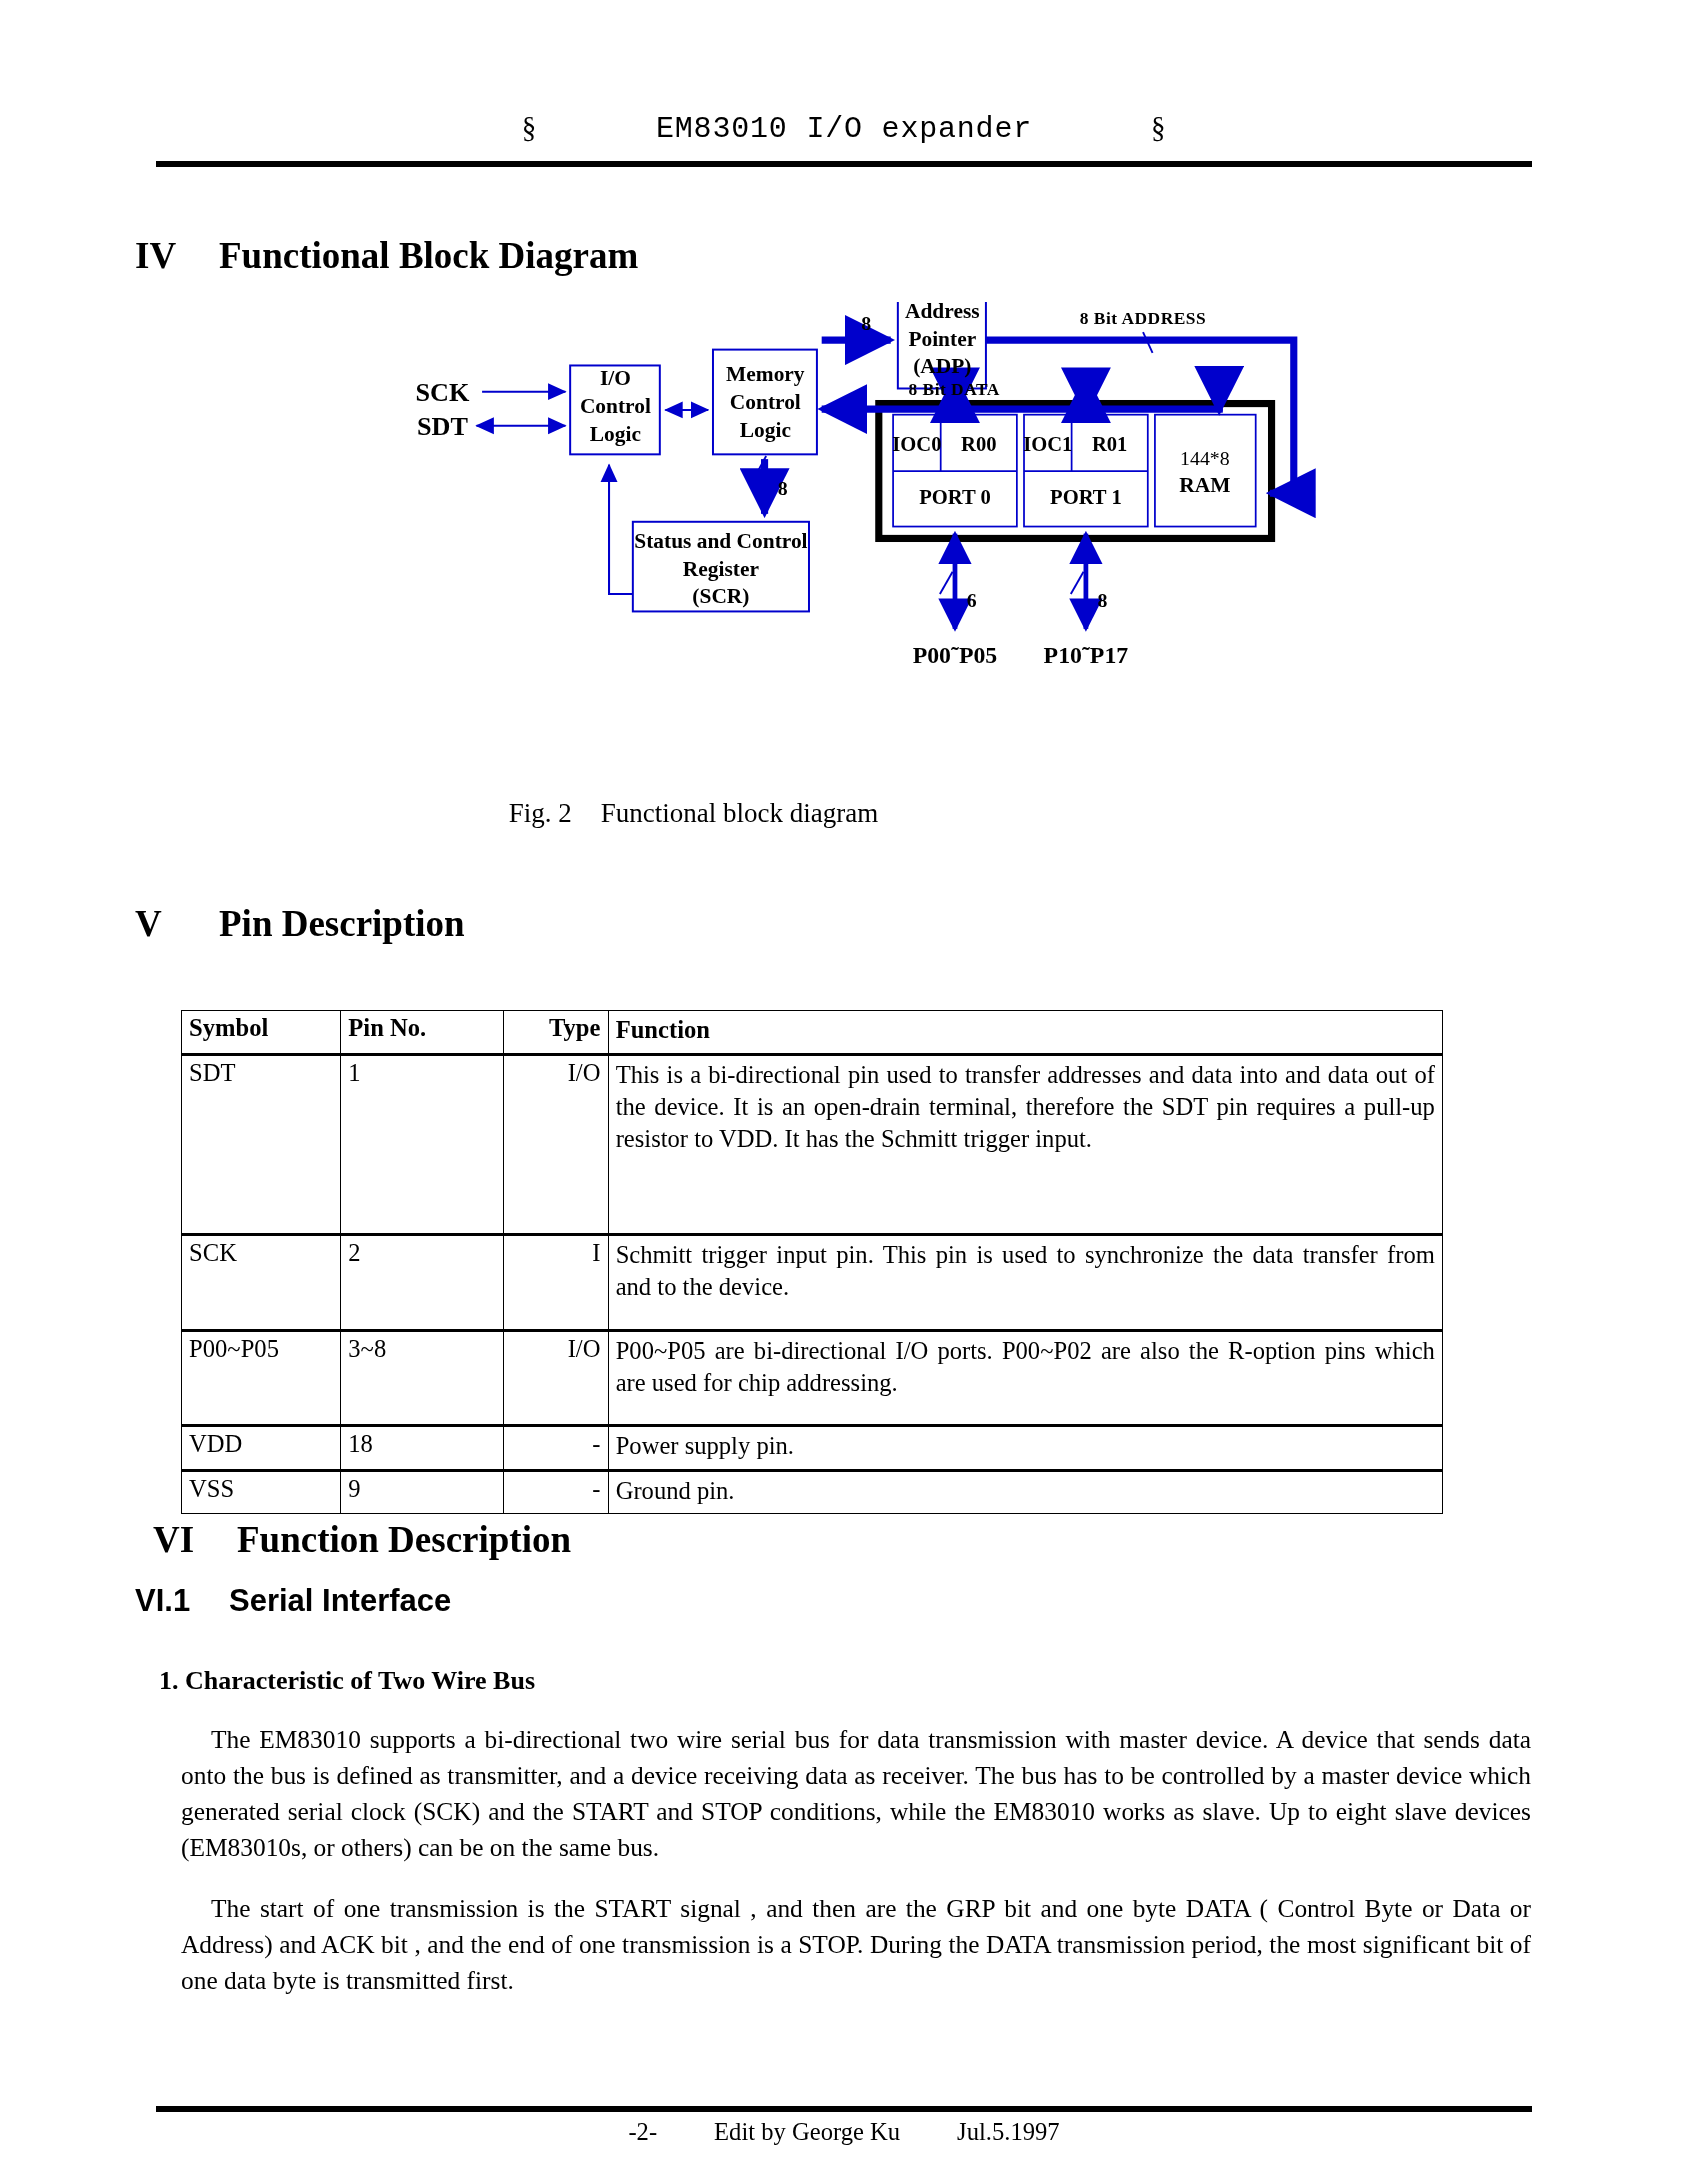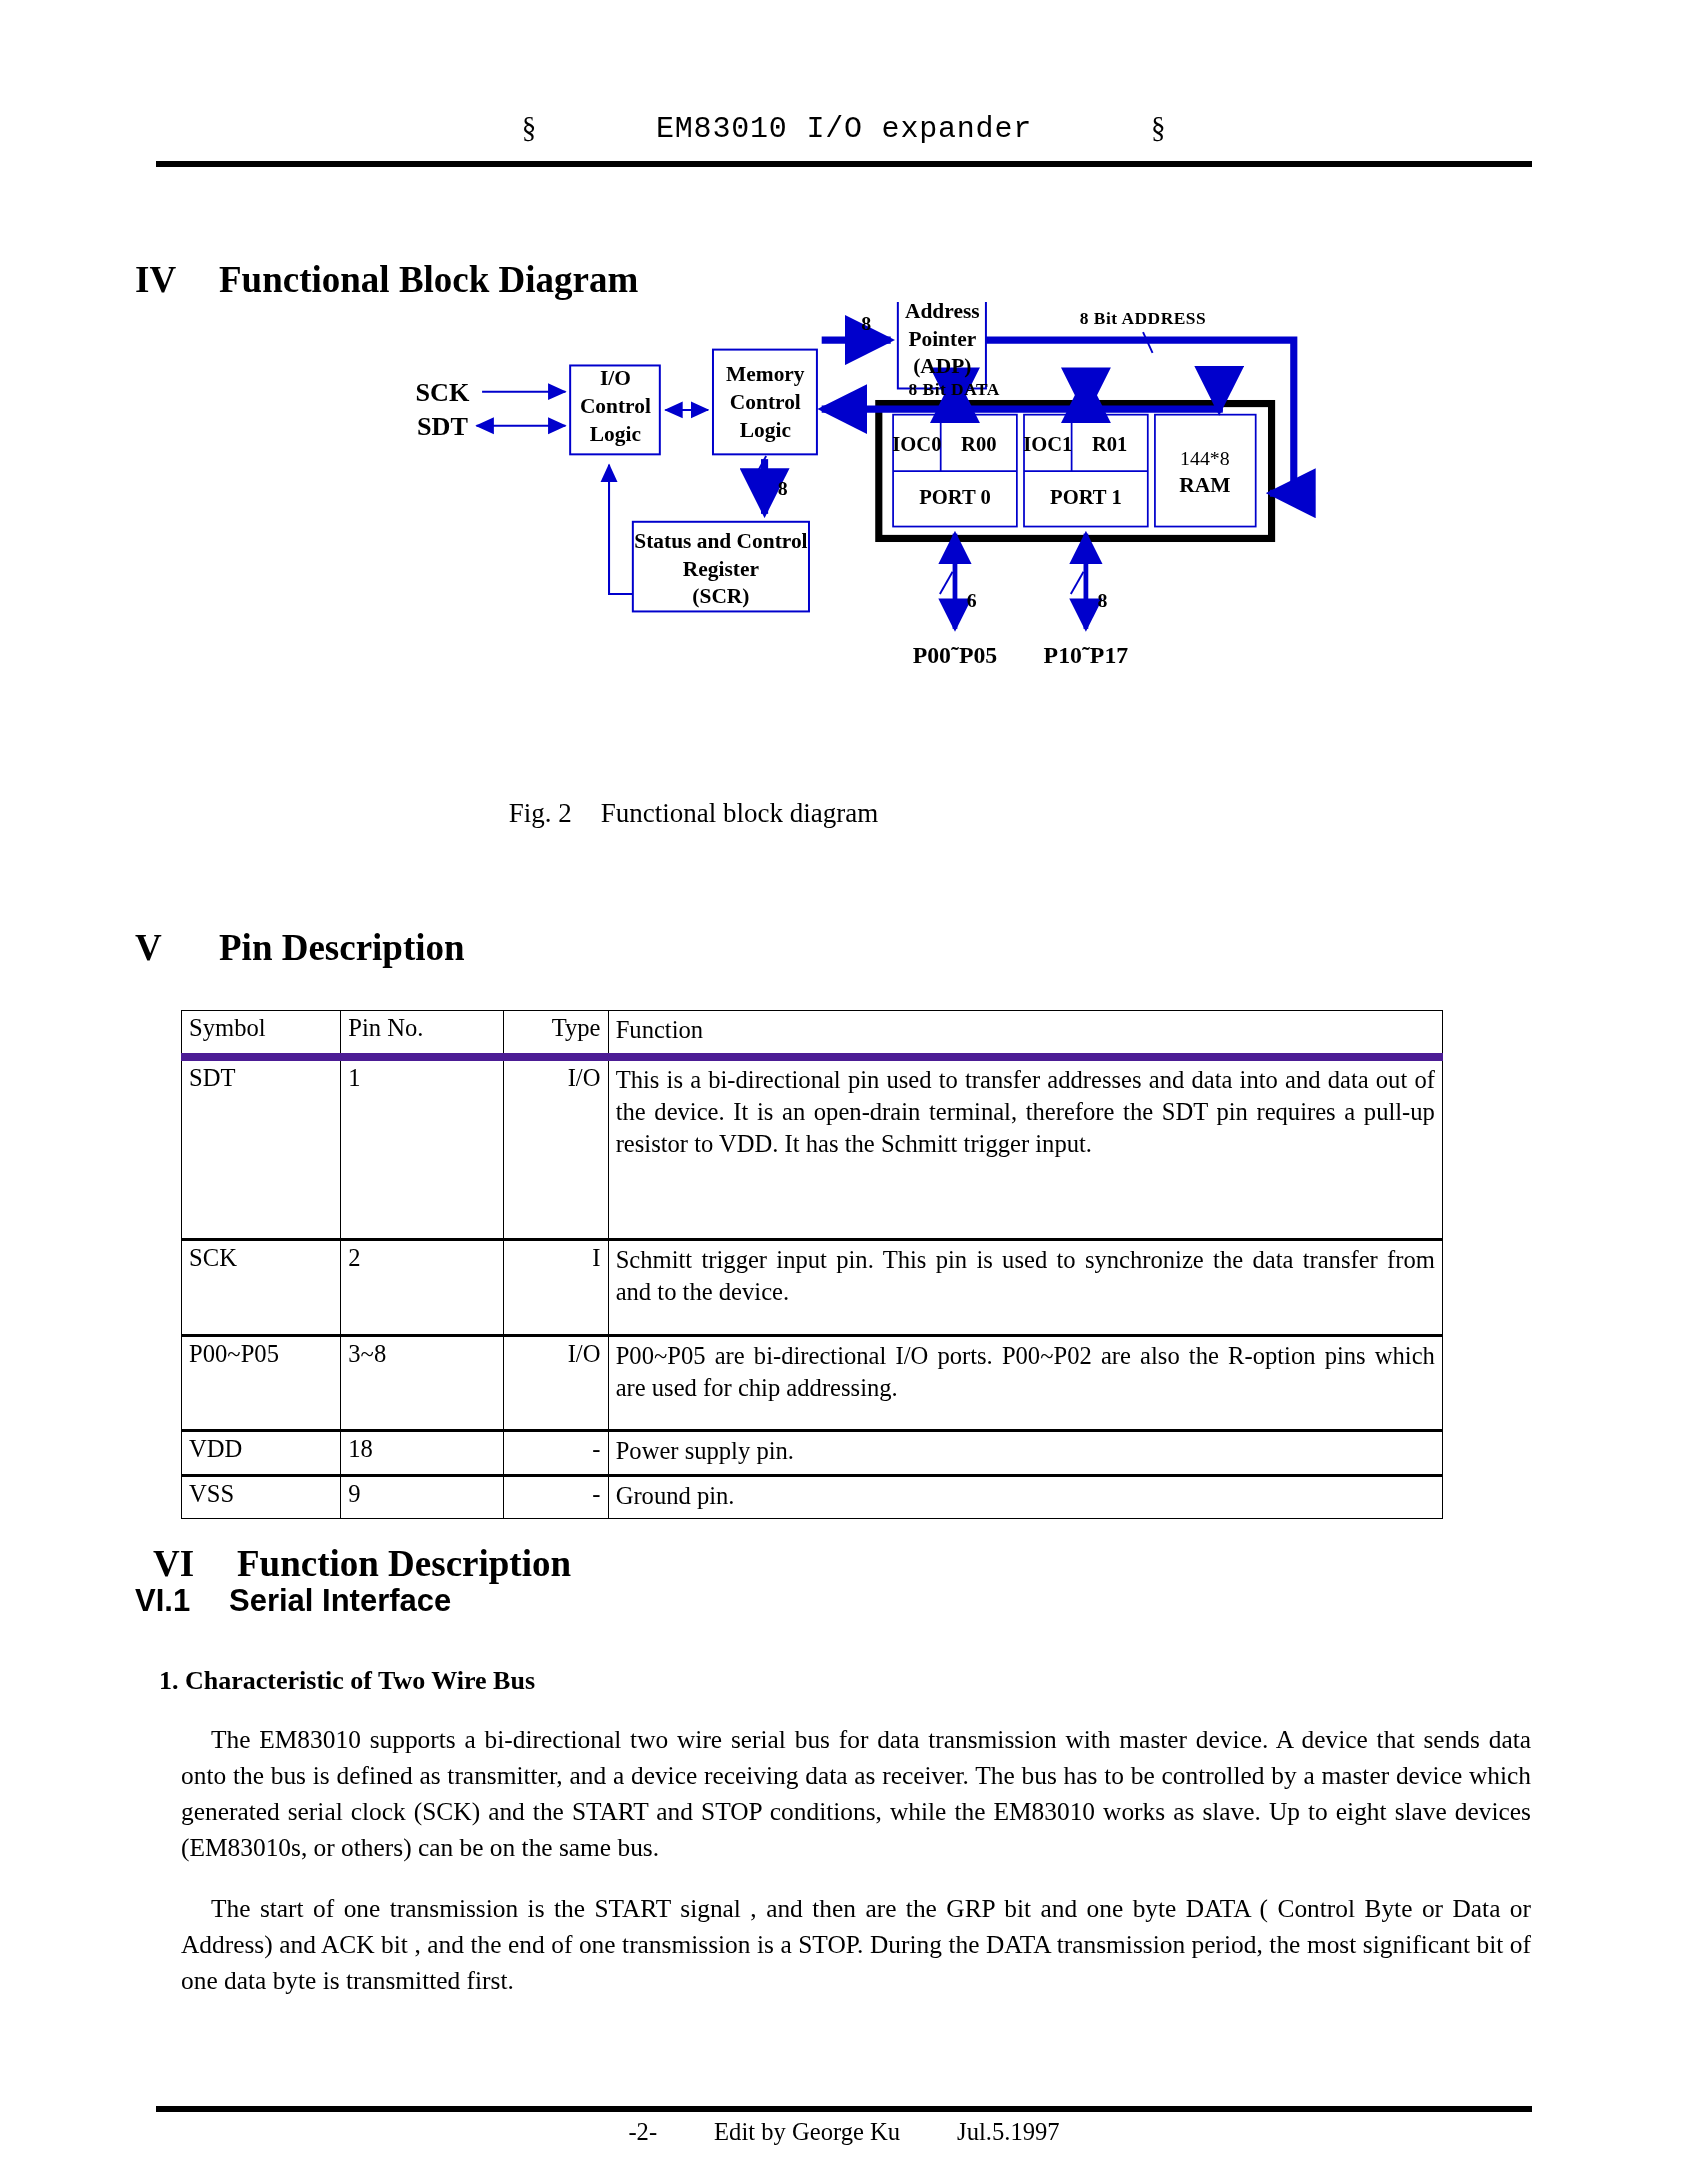--- a/index.html
+++ b/index.html
@@ -60,21 +60,21 @@
     font-size: 24.6px;
   }
 
   
   .h1 {
     position: absolute;
     font-size: 37px;
     font-weight: bold;
     white-space: nowrap;
   }
-  .h1 .num { display: inline-block; min-width: 84px; margin-top: 24px; }
+  .h1 .num { display: inline-block; min-width: 84px; }
   .h2-sans {
     position: absolute;
     font-family: "Liberation Sans", sans-serif;
     font-size: 31px;
     font-weight: bold;
     white-space: nowrap;
   }
   .h2-sans .num { display: inline-block; min-width: 94px; }
   .h3 {
     position: absolute;
@@ -110,22 +110,22 @@
     font-size: 24.6px;
   }
   #pin-table td, #pin-table th {
     border: 1.6px solid #000;
     padding: 3.2px 7.1px 6.4px 7.1px;
     vertical-align: top;
     text-align: left;
     font-weight: normal;
   }
   #pin-table thead th {
-    font-weight: normal;
-    border-bottom: 8px solid #4c1d95;
+    font-weight: bold;
+    border-bottom: 1px solid #4c1d95;
   }
   #pin-table tbody tr td { border-top: 3.2px solid #000; }
   #pin-table .c-sym   { width: 144px; }
   #pin-table .c-pin   { width: 148px; }
   #pin-table .c-type  { width: 89px; text-align: right; }
   #pin-table .c-func  { text-align: justify; text-justify: inter-word; line-height: 1.30; }
   #pin-table .pad-sdt { height: 168px; }
   #pin-table .pad-sck { height: 83px; }
   #pin-table .pad-p00 { height: 83px; }
 

